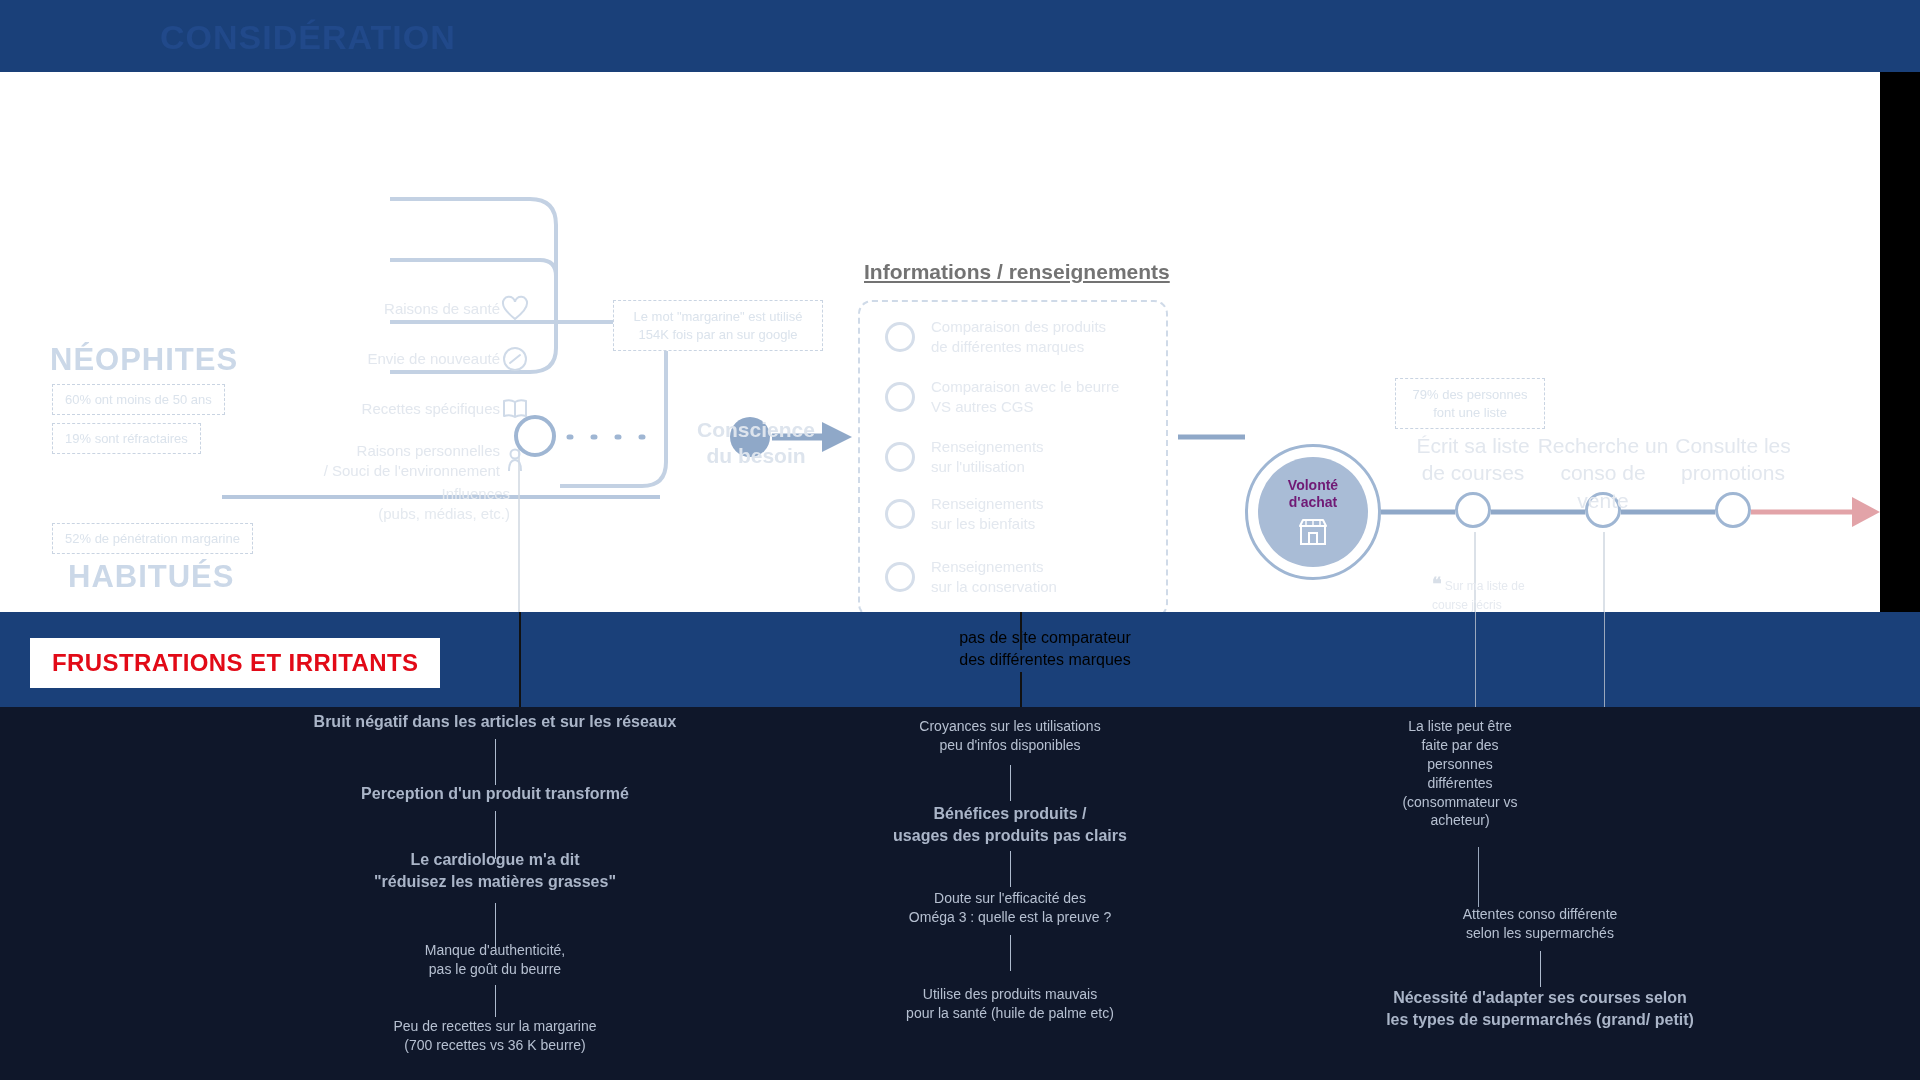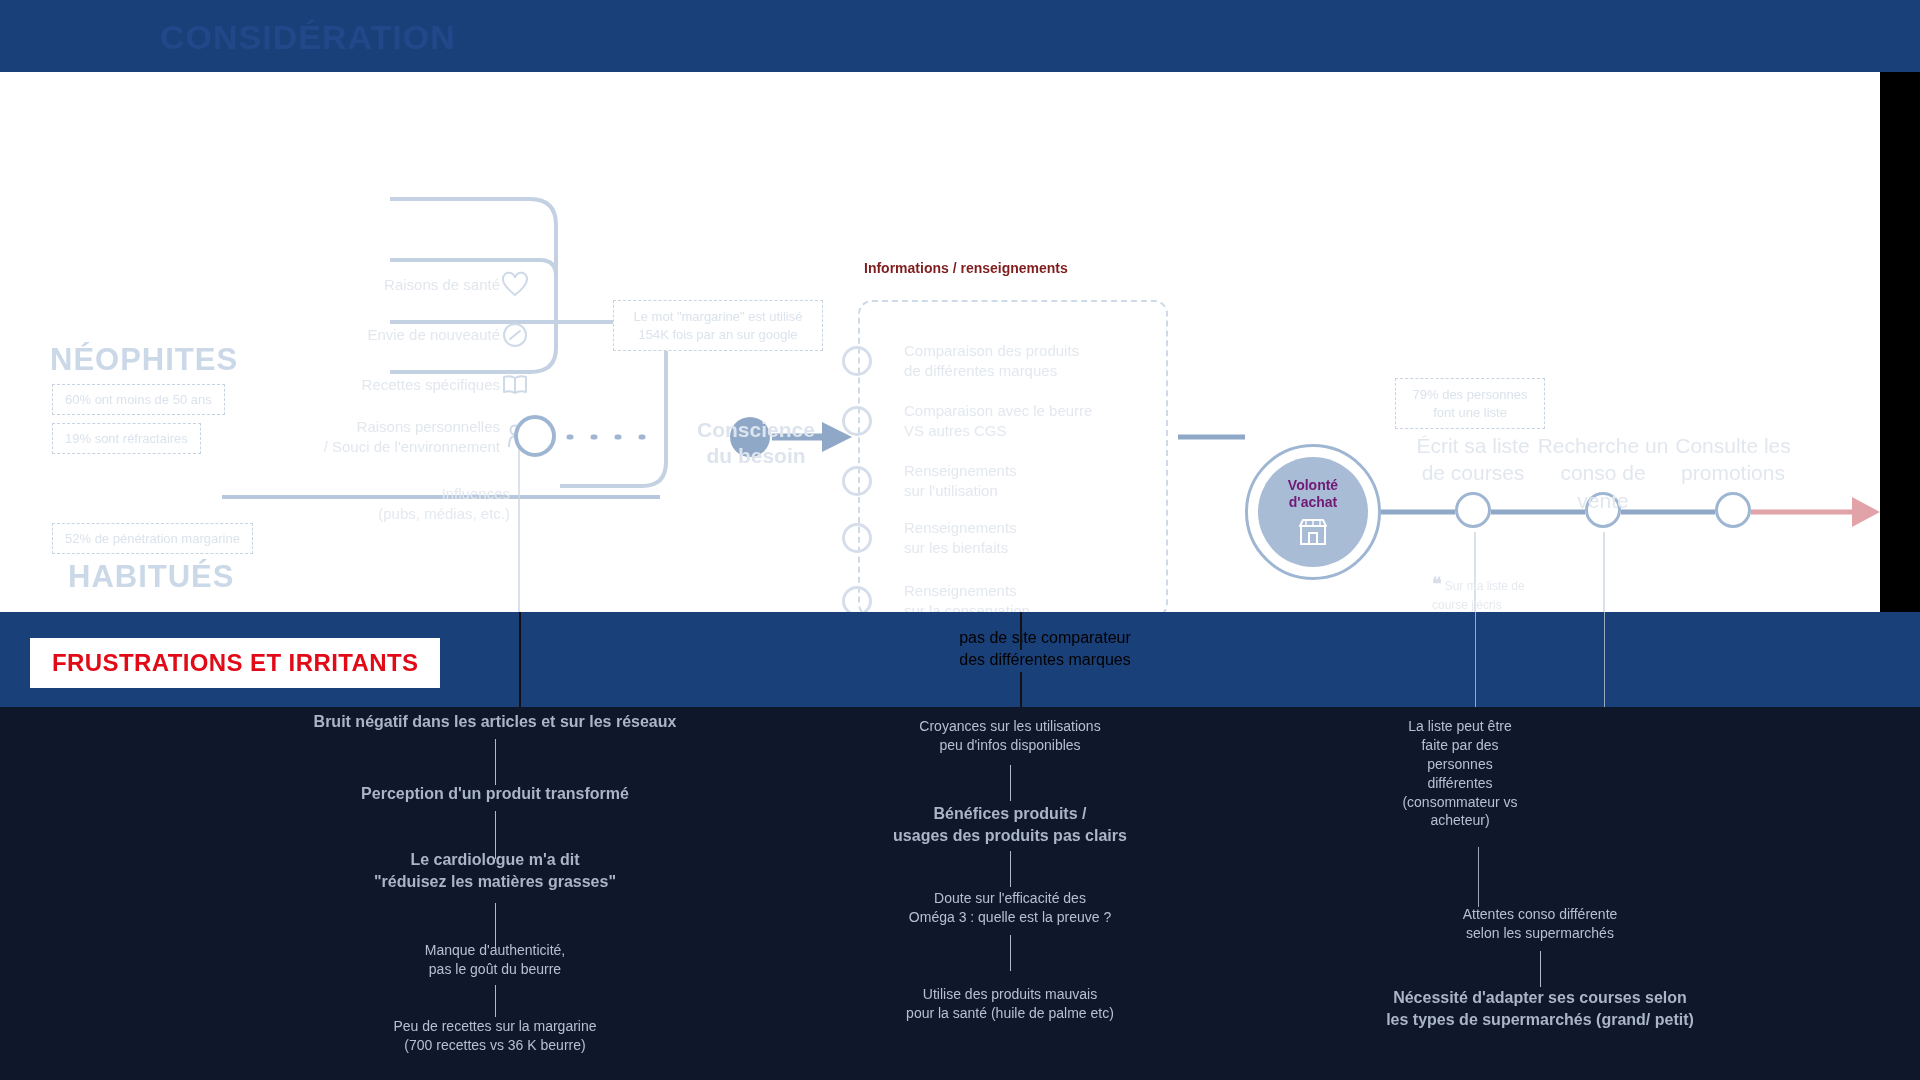--- a/index.html
+++ b/index.html
@@ -91,20 +91,21 @@
     white-space: normal;
     width: 150px;
   }
 
   
   .driver {
     position: absolute;
     display: flex;
     align-items: center;
     gap: 0;
+    margin-top: 24px;
   }
   .driver .driver-label {
     width: 215px;
     text-align: right;
     font-size: 15px;
     line-height: 1.3;
     color: #e2e7ee;
   }
   .driver .driver-icon {
     width: 30px; height: 30px;
@@ -136,42 +137,42 @@
     font-size: 21px;
     font-weight: bold;
     line-height: 1.25;
     color: #dde4ed;
   }
 
   
   .info-heading {
     position: absolute;
     left: 864px; top: 188px;
-    font-size: 14px;
-    font-weight: bold;
-    color: #7f1d1d;
+    font-size: 21px;
+    font-weight: bold;
+    color: #737373;
     white-space: nowrap;
+    text-decoration: underline;
   }
 
   
   .info-box {
     position: absolute;
     left: 858px; top: 228px;
     width: 310px; height: 318px;
     border: 2px dashed #cfdae8;
     border-radius: 14px;
   }
 
   .info-item {
     position: absolute;
     display: flex;
     align-items: center;
-    gap: 32px;
-    left: 842px;
-    margin-top: 24px;
+    gap: 16px;
+    left: 885px;
   }
   .info-item .bullet {
     width: 30px; height: 30px;
     border: 3px solid #d5deea;
     border-radius: 50%;
     flex: none;
   }
   .info-item .info-text {
     font-size: 15px;
     line-height: 1.32;

